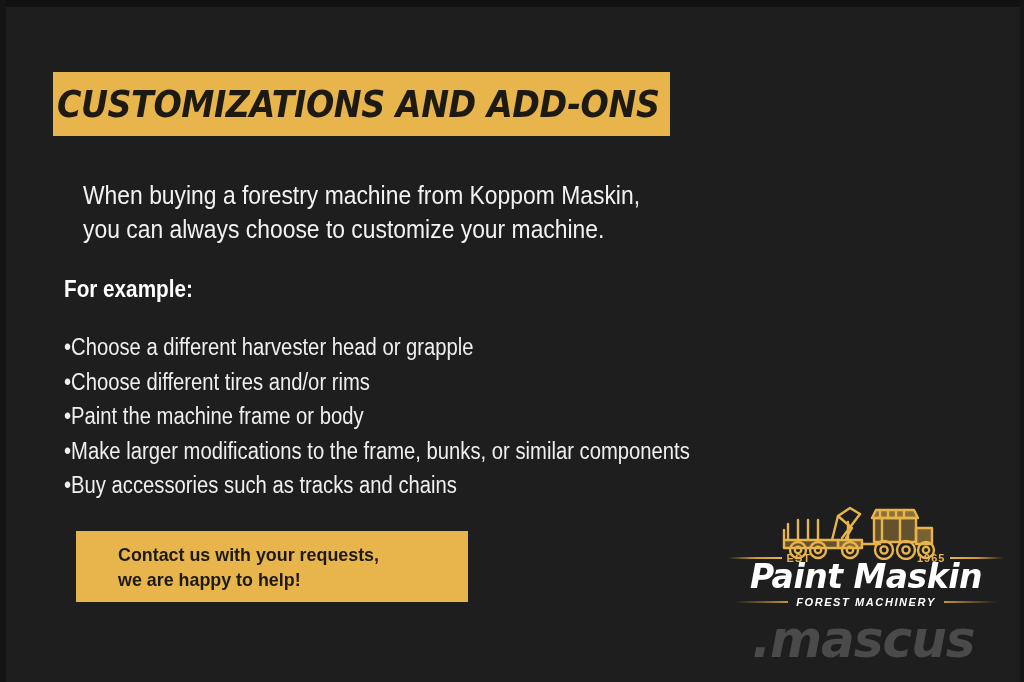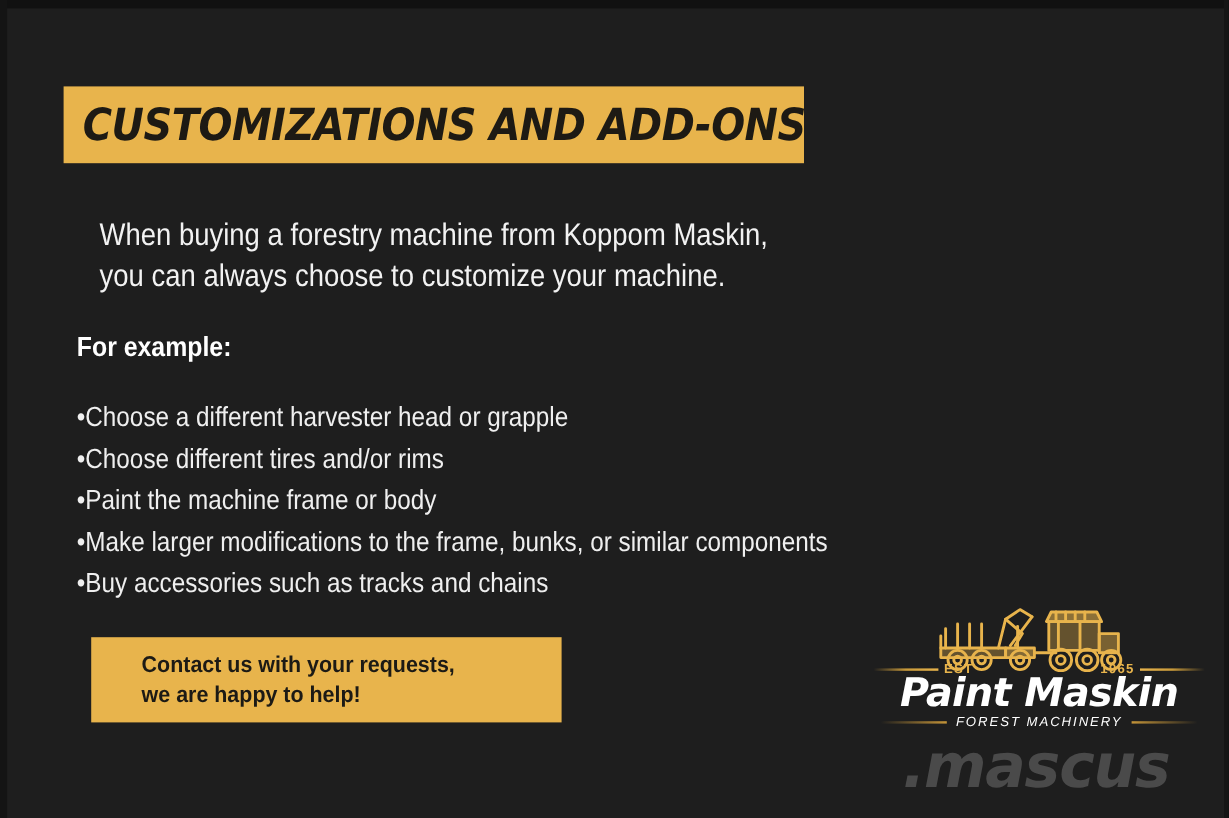--- a/index.html
+++ b/index.html
@@ -45,21 +45,21 @@
   .title-banner {
     position: absolute;
     left: 53px;
     top: 72px;
     width: 617px;
     height: 64px;
     background: #e8b44c;
     display: flex;
     align-items: center;
     box-sizing: border-box;
-    padding-left: 16px;
+    padding-left: 4px;
   }
   .title-text {
     font-family: "DejaVu Sans", sans-serif;
     font-size: 37px;
     font-weight: bold;
     font-style: italic;
     color: #1d1a14;
     letter-spacing: -0.5px;
     transform: scaleX(0.90);
     transform-origin: left center;
@@ -217,21 +217,21 @@
   .tag-rule {
     flex: 1 1 auto;
     height: 1.5px;
     background: linear-gradient(to right, rgba(200,150,50,0), #c49438);
   }
   .tag-rule.right {
     background: linear-gradient(to left, rgba(200,150,50,0), #c49438);
   }
   .logo-tagline {
     font-size: 11px;
-    font-weight: normal;
+    font-weight: bold;
     font-style: italic;
     color: #ffffff;
     letter-spacing: 1.6px;
     padding: 0 8px;
     white-space: nowrap;
   }
 
   
   .mascus {
     position: absolute;

